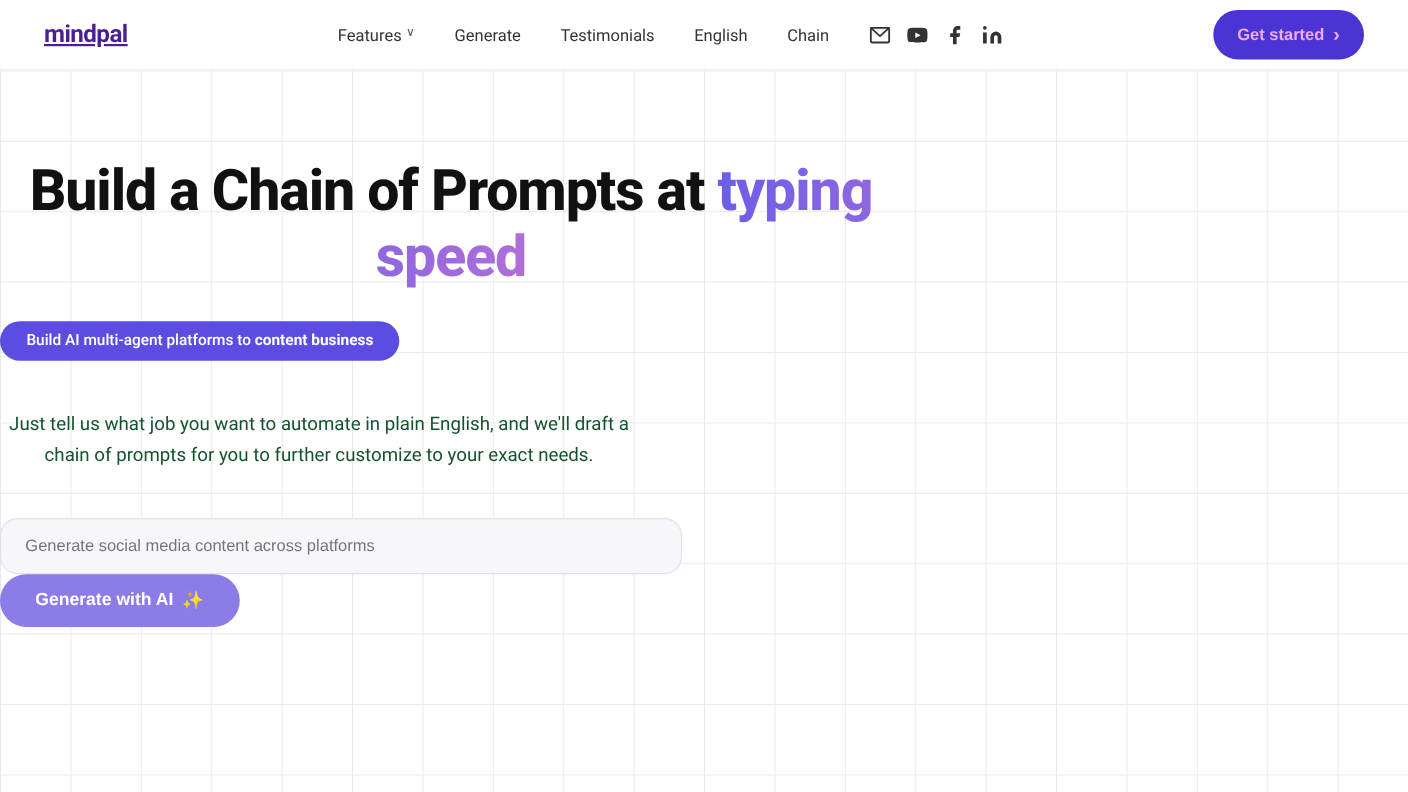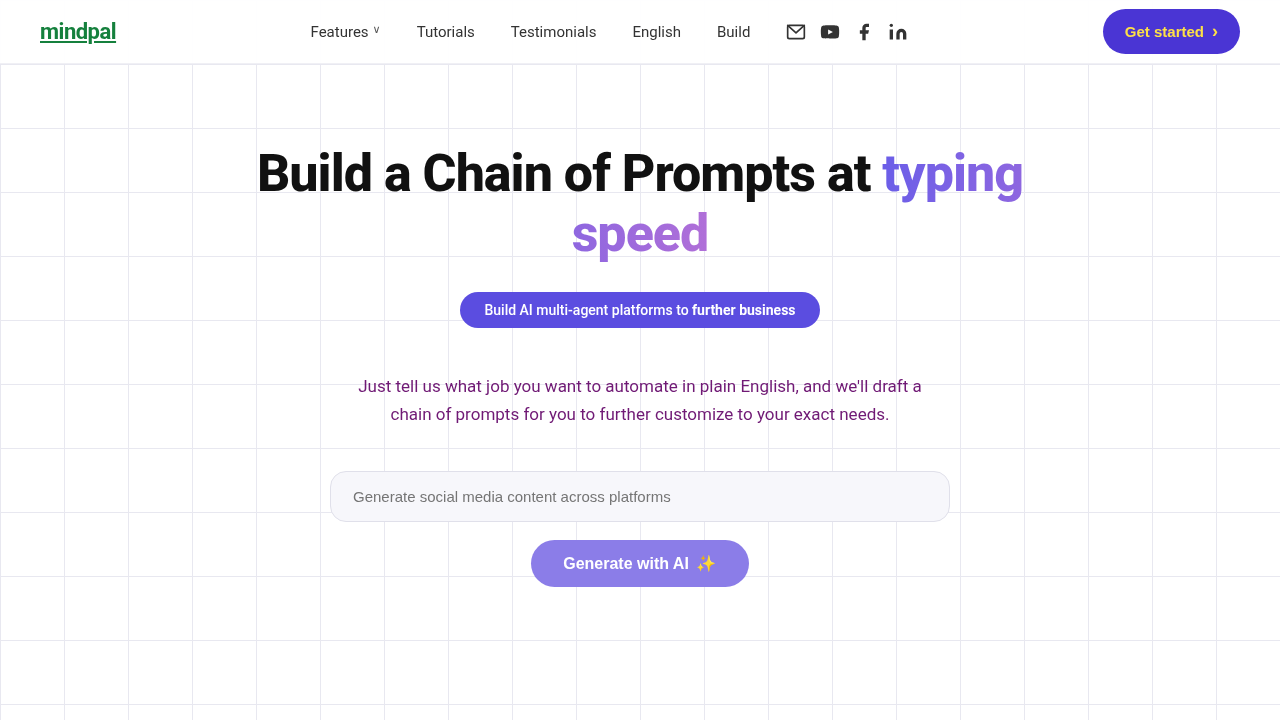--- a/index.html
+++ b/index.html
@@ -33,21 +33,21 @@
       justify-content: space-between;
       padding: 0 40px;
       height: 64px;
       background: rgba(255,255,255,0.95);
       border-bottom: 1px solid #f0f0f5;
     }
 
     .nav-logo {
       font-size: 22px;
       font-weight: 700;
-      color: #15803d;
+      color: #4c1d95;
       text-decoration: underline;
       letter-spacing: -0.5px;
     }
 
     .nav-center {
       display: flex;
       align-items: center;
       gap: 36px;
     }
 
@@ -83,39 +83,39 @@
     }
 
     .nav-right {
       display: flex;
       align-items: center;
       gap: 20px;
     }
 
     .btn-get-started {
       background: #4a35d4;
-      color: #fde047;
+      color: #f0abfc;
       border: none;
       padding: 12px 22px;
       border-radius: 28px;
       font-size: 15px;
       font-weight: 600;
       cursor: pointer;
       display: flex;
       align-items: center;
       gap: 8px;
     }
 
     
     .hero {
       position: relative;
       z-index: 5;
       display: flex;
       flex-direction: column;
-      align-items: center;
+      align-items: flex-start;
       justify-content: center;
       padding-top: 80px;
       text-align: center;
     }
 
     .hero-title {
       font-size: 52px;
       font-weight: 800;
       color: #111;
       line-height: 1.15;
@@ -141,21 +141,21 @@
       display: inline-block;
     }
 
     .hero-badge strong {
       font-weight: 700;
     }
 
     .hero-description {
       margin-top: 44px;
       font-size: 17px;
-      color: #701a75;
+      color: #14532d;
       line-height: 1.7;
       max-width: 580px;
     }
 
     .hero-input-container {
       margin-top: 42px;
       width: 620px;
     }
 
     .hero-input {
@@ -163,21 +163,20 @@
       padding: 16px 22px;
       border: 1.5px solid #e0e0ea;
       border-radius: 16px;
       font-size: 15px;
       color: #888;
       background: #f7f7fb;
       outline: none;
     }
 
     .btn-generate {
-      margin-top: 18px;
       background: #8b7de8;
       color: white;
       border: none;
       padding: 14px 32px;
       border-radius: 28px;
       font-size: 16px;
       font-weight: 600;
       cursor: pointer;
       display: inline-flex;
       align-items: center;
@@ -193,24 +192,24 @@
 <div class="grid-bg"></div>
 
 <nav>
   <a class="nav-logo" href="#">mindpal</a>
 
   <div class="nav-center">
     <a class="nav-link">
       <span>Features</span>
       <span class="nav-chevron">∨</span>
     </a>
-    <a class="nav-link">Tutorials</a>
+    <a class="nav-link">Generate</a>
     <a class="nav-link">Testimonials</a>
     <a class="nav-link">English</a>
-    <a class="nav-link">Build</a>
+    <a class="nav-link">Chain</a>
 
     <div class="nav-icons">
 
       <span class="nav-icon">
         <svg width="20" height="20" viewBox="0 0 24 24" fill="none" stroke="#333" stroke-width="2" stroke-linecap="round" stroke-linejoin="round">
           <rect x="2" y="4" width="20" height="16" rx="2"></rect>
           <polyline points="2,4 12,13 22,4"></polyline>
         </svg>
       </span>
 
@@ -244,21 +243,21 @@
     </button>
   </div>
 </nav>
 
 <section class="hero">
   <h1 class="hero-title">
     <span>Build a Chain of Prompts at </span><span class="hero-title-accent">typing speed</span>
   </h1>
 
   <div class="hero-badge">
-    <span>Build AI multi-agent platforms to </span><strong>further business</strong>
+    <span>Build AI multi-agent platforms to </span><strong>content business</strong>
   </div>
 
   <p class="hero-description">Just tell us what job you want to automate in plain English, and we'll draft a chain of prompts for you to further customize to your exact needs.</p>
 
   <div class="hero-input-container">
     <input class="hero-input" type="text" placeholder="Generate social media content across platforms" style="">
   </div>
 
   <button class="btn-generate">
     <span>Generate with AI</span>

